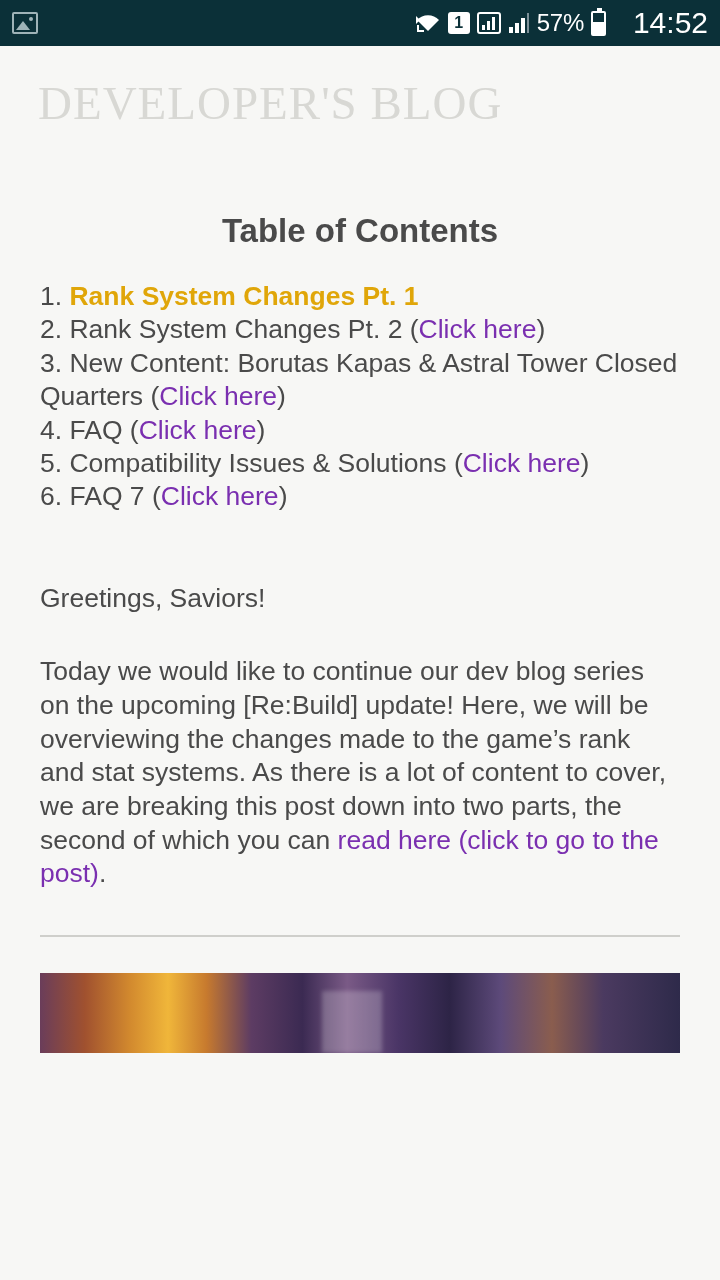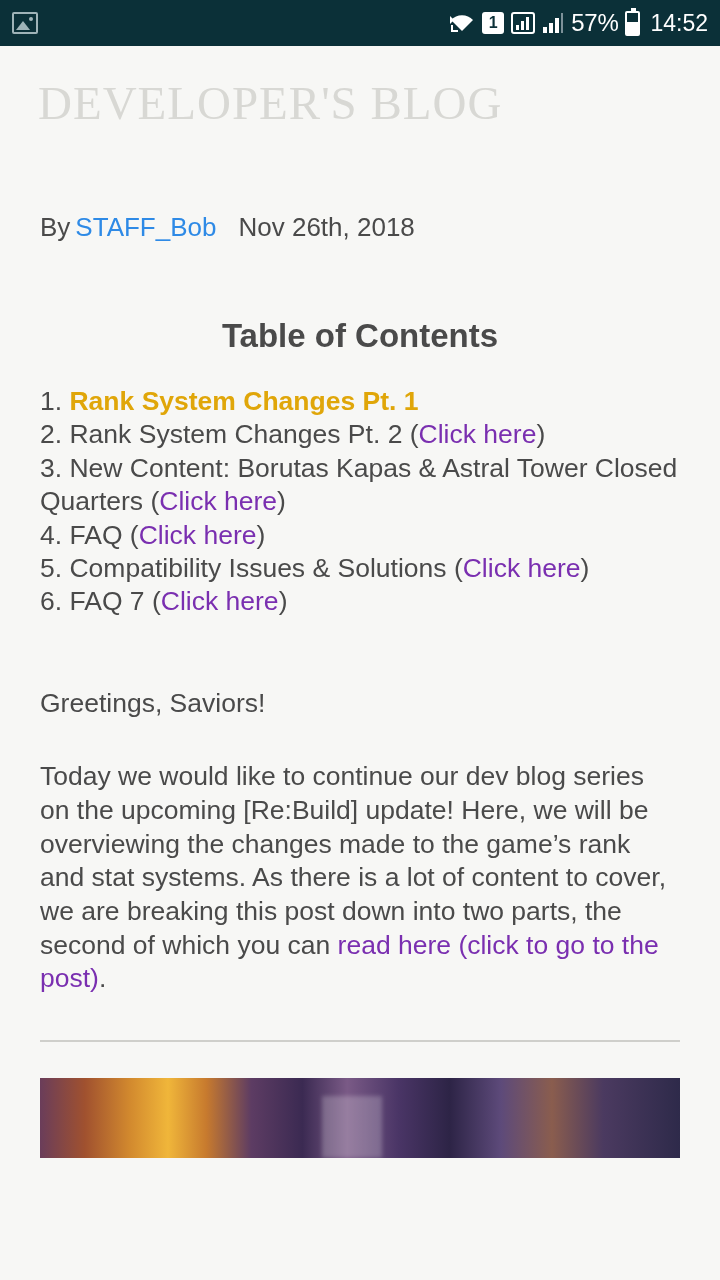--- a/index.html
+++ b/index.html
@@ -107,23 +107,23 @@
     width: 5px;
     height: 3px;
     background: #ffffff;
   }
   .battery-fill {
     width: 100%;
     height: 57%;
     background: #ffffff;
   }
   .clock {
-    font-size: 23px;
+    font-size: 30px;
     letter-spacing: 0px;
-    margin-left: 3px;
+    margin-left: 20px;
   }
 
   
   .page {
     background: #f7f7f5;
     height: calc(1280px - 46px);
     overflow: hidden;
     position: relative;
   }
   .blog-header {
@@ -265,23 +265,20 @@
 </div>
 
 <div class="page">
 
   <div class="blog-header">
     <div class="blog-title">DEVELOPER'S BLOG</div>
   </div>
 
   <div class="article">
 
-    <div class="byline">
-      <span>By</span><span class="author">STAFF_Bob</span><span class="date">Nov 26th, 2018</span>
-    </div>
 
     <div class="toc-heading">Table of Contents</div>
 
     <div class="toc-list">
       <div class="toc-item">
         <span>1.</span>
         <span class="toc-current">Rank System Changes Pt. 1</span>
       </div>
       <div class="toc-item">
         <span>2.</span>

